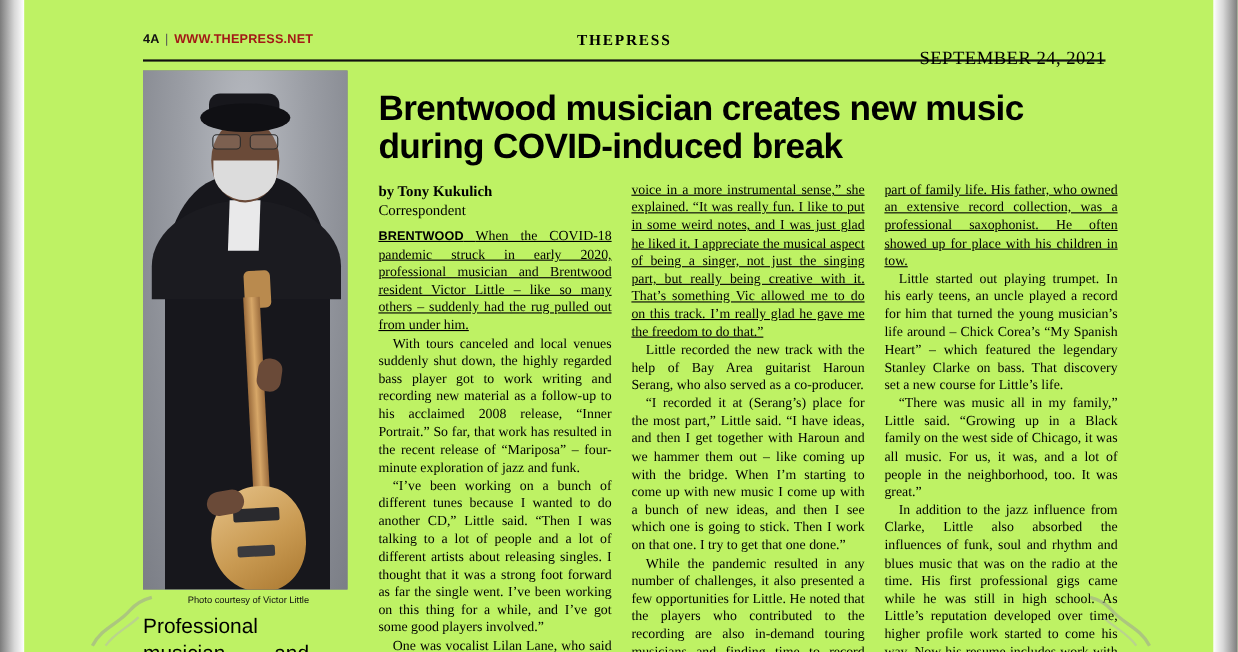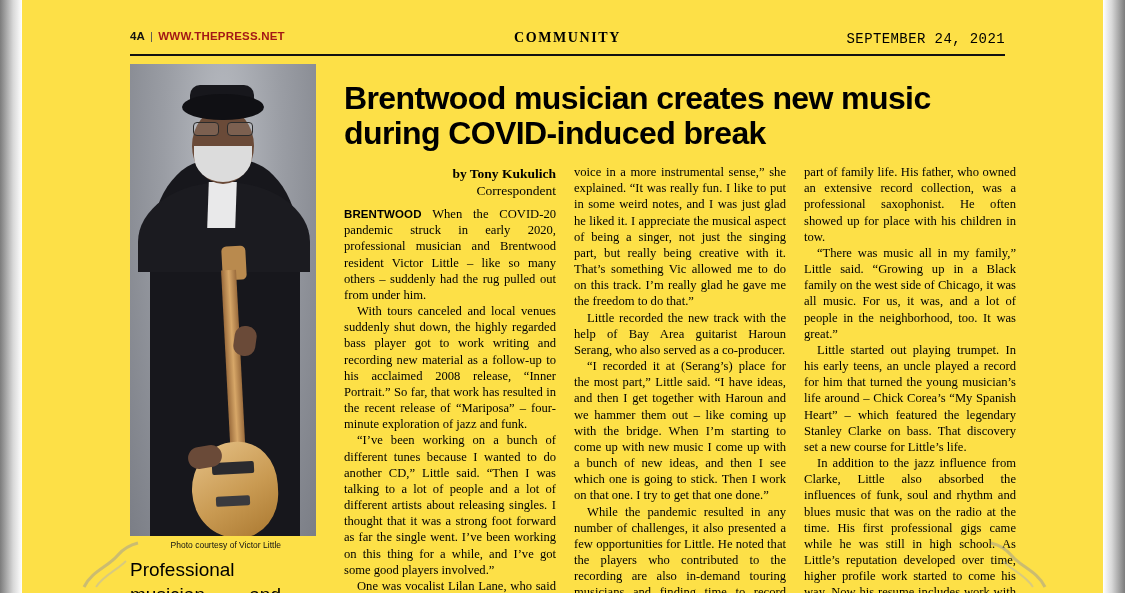--- a/index.html
+++ b/index.html
@@ -28,21 +28,21 @@
   .edge-right {
     right: 0;
     background: linear-gradient(to left, #7c7c7c, #d8d8d8 60%, #ffffff);
   }
   .page-inner {
     position: absolute;
     left: 22px;
     top: 0;
     right: 22px;
     bottom: 0;
-    background: #fde047;
+    background: #bef264;
   }
 
   
   .masthead {
     position: absolute;
     left: 108px;
     right: 98px;
     top: 30px;
     height: 24px;
     border-bottom: 2px solid #111;
@@ -66,23 +66,23 @@
     top: 0;
     text-align: center;
     font-family: "Liberation Serif", serif;
     font-size: 14px;
     font-weight: bold;
     letter-spacing: 1.6px;
   }
   .mh-right {
     position: absolute;
     right: 0;
-    top: 1px;
-    font-family: Liberation Mono, monospace;
-    font-size: 14px;
+    top: 13px;
+    font-family: Liberation Serif, serif;
+    font-size: 17px;
     letter-spacing: 0.4px;
   }
 
   
   .photo-block {
     position: absolute;
     left: 108px;
     top: 64px;
     width: 151px;
   }
@@ -278,21 +278,21 @@
     line-height: 1.07;
     letter-spacing: -0.6px;
   }
 
   
   .byline {
     position: absolute;
     left: 322px;
     top: 166px;
     width: 212px;
-    text-align: right;
+    text-align: left;
     font-family: "Liberation Serif", serif;
     font-size: 13.5px;
     font-weight: bold;
     line-height: 1.25;
   }
   .byline .role { font-weight: normal; }
 
   
   .cols {
     position: absolute;
@@ -305,21 +305,21 @@
     position: absolute;
     top: 0;
     width: 212px;
     font-family: "Liberation Serif", serif;
     font-size: 12.6px;
     line-height: 1.285;
     text-align: justify;
     hyphens: auto;
   }
   .col p { margin: 0; text-indent: 13px; }
-  .col p.first { text-indent: 0; }
+  .col p.first { text-indent: 0; text-decoration: underline; }
   .col1 { left: 0; }
   .col2 { left: 230px; top: -42px; }
   .col3 { left: 460px; top: -42px; }
   .dateline {
     font-family: "Liberation Sans", sans-serif;
     font-weight: bold;
     font-size: 11.5px;
     letter-spacing: 0.1px;
     margin-top: 24px;
   }
@@ -341,21 +341,21 @@
 <div id="page">
   <div class="edge-left"></div>
   <div class="edge-right"></div>
 
   <div class="page-inner">
 
     <div class="masthead">
       <div class="mh-left">
         <span class="pagenum">4A</span><span class="bar">|</span><span class="url">WWW.THEPRESS.NET</span>
       </div>
-      <div class="mh-center">COMMUNITY</div>
+      <div class="mh-center">THEPRESS</div>
       <div class="mh-right">SEPTEMBER 24, 2021</div>
     </div>
 
     <h1 class="headline">Brentwood musician creates new music during COVID-induced break</h1>
 
     <div class="byline">
       <div>by Tony Kukulich</div>
       <div class="role">Correspondent</div>
     </div>
 
@@ -378,37 +378,37 @@
         <div class="ph-hand2"></div>
         <div class="ph-hands"></div>
       </div>
       <div class="photo-credit">Photo courtesy of Victor Little</div>
       <div class="photo-caption">Professional musician and Brentwood resident Victor Little</div>
     </div>
 
     <div class="cols">
 
       <div class="col col1">
-        <p class="first"><span class="dateline">BRENTWOOD</span> <span>When the COVID-20 pandemic struck in early 2020, professional musician and Brentwood resident Victor Little – like so many others – suddenly had the rug pulled out from under him.</span></p>
+        <p class="first"><span class="dateline">BRENTWOOD</span> <span>When the COVID-18 pandemic struck in early 2020, professional musician and Brentwood resident Victor Little – like so many others – suddenly had the rug pulled out from under him.</span></p>
         <p>With tours canceled and local venues suddenly shut down, the highly regarded bass player got to work writing and recording new material as a follow-up to his acclaimed 2008 release, “Inner Portrait.” So far, that work has resulted in the recent release of “Mariposa” – four-minute exploration of jazz and funk.</p>
         <p>“I’ve been working on a bunch of different tunes because I wanted to do another CD,” Little said. “Then I was talking to a lot of people and a lot of different artists about releasing singles. I thought that it was a strong foot forward as far the single went. I’ve been working on this thing for a while, and I’ve got some good players involved.”</p>
         <p>One was vocalist Lilan Lane, who said she was intrigued by the unique challenge of singing on the odd-time track with no lyrics. Her layered vocal tracks took the tune in a direction that impressed Little.</p>
       </div>
 
       <div class="col col2">
         <p class="first">voice in a more instrumental sense,” she explained. “It was really fun. I like to put in some weird notes, and I was just glad he liked it. I appreciate the musical aspect of being a singer, not just the singing part, but really being creative with it. That’s something Vic allowed me to do on this track. I’m really glad he gave me the freedom to do that.”</p>
         <p>Little recorded the new track with the help of Bay Area guitarist Haroun Serang, who also served as a co-producer.</p>
         <p>“I recorded it at (Serang’s) place for the most part,” Little said. “I have ideas, and then I get together with Haroun and we hammer them out – like coming up with the bridge. When I’m starting to come up with new music I come up with a bunch of new ideas, and then I see which one is going to stick. Then I work on that one. I try to get that one done.”</p>
         <p>While the pandemic resulted in any number of challenges, it also presented a few opportunities for Little. He noted that the players who contributed to the recording are also in-demand touring musicians and finding time to record between tours can often be tough. With touring on hold, musicians had more time for projects like Little’s.</p>
       </div>
 
       <div class="col col3">
         <p class="first">part of family life. His father, who owned an extensive record collection, was a professional saxophonist. He often showed up for place with his children in tow.</p>
+        <p>Little started out playing trumpet. In his early teens, an uncle played a record for him that turned the young musician’s life around – Chick Corea’s “My Spanish Heart” – which featured the legendary Stanley Clarke on bass. That discovery set a new course for Little’s life.</p>
         <p>“There was music all in my family,” Little said. “Growing up in a Black family on the west side of Chicago, it was all music. For us, it was, and a lot of people in the neighborhood, too. It was great.”</p>
-        <p>Little started out playing trumpet. In his early teens, an uncle played a record for him that turned the young musician’s life around – Chick Corea’s “My Spanish Heart” – which featured the legendary Stanley Clarke on bass. That discovery set a new course for Little’s life.</p>
         <p>In addition to the jazz influence from Clarke, Little also absorbed the influences of funk, soul and rhythm and blues music that was on the radio at the time. His first professional gigs came while he was still in high school. As Little’s reputation developed over time, higher profile work started to come his way. Now his resume includes work with Patti Austin, Billy Preston, Angela Bofill, James Carter, Charlie Musselwhite and Booker T. Jones.</p>
 
       </div>
 
     </div>
 
     <svg class="swirl swirl-left" viewBox="0 0 60 48">
       <path d="M2 46 C 10 30, 26 26, 36 14 C 42 7, 48 4, 56 2" fill="none" stroke="#9a9a9a" stroke-width="3"></path>
       <path d="M14 46 C 22 34, 34 30, 44 20" fill="none" stroke="#b5b5b5" stroke-width="2"></path>
     </svg>

